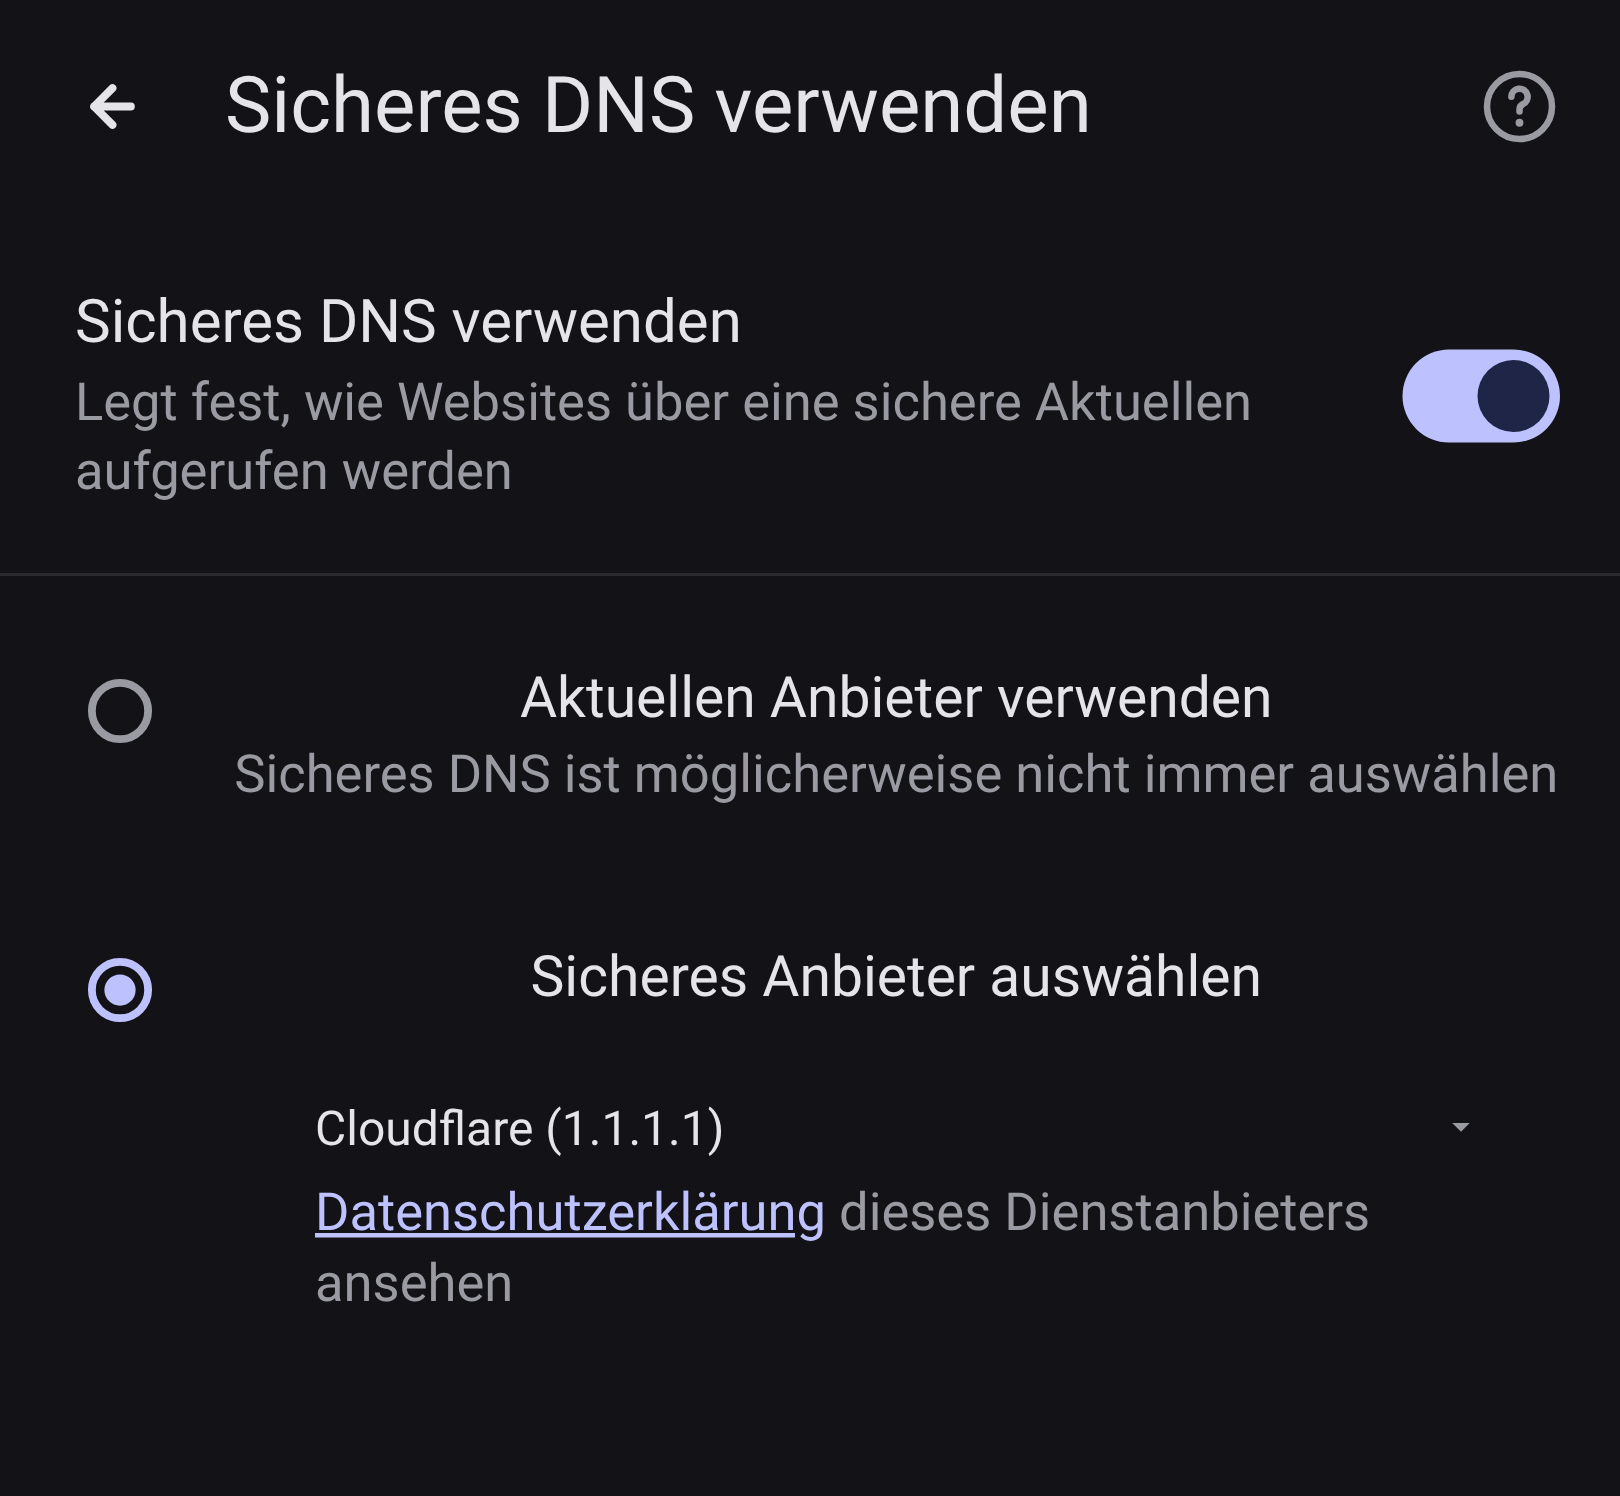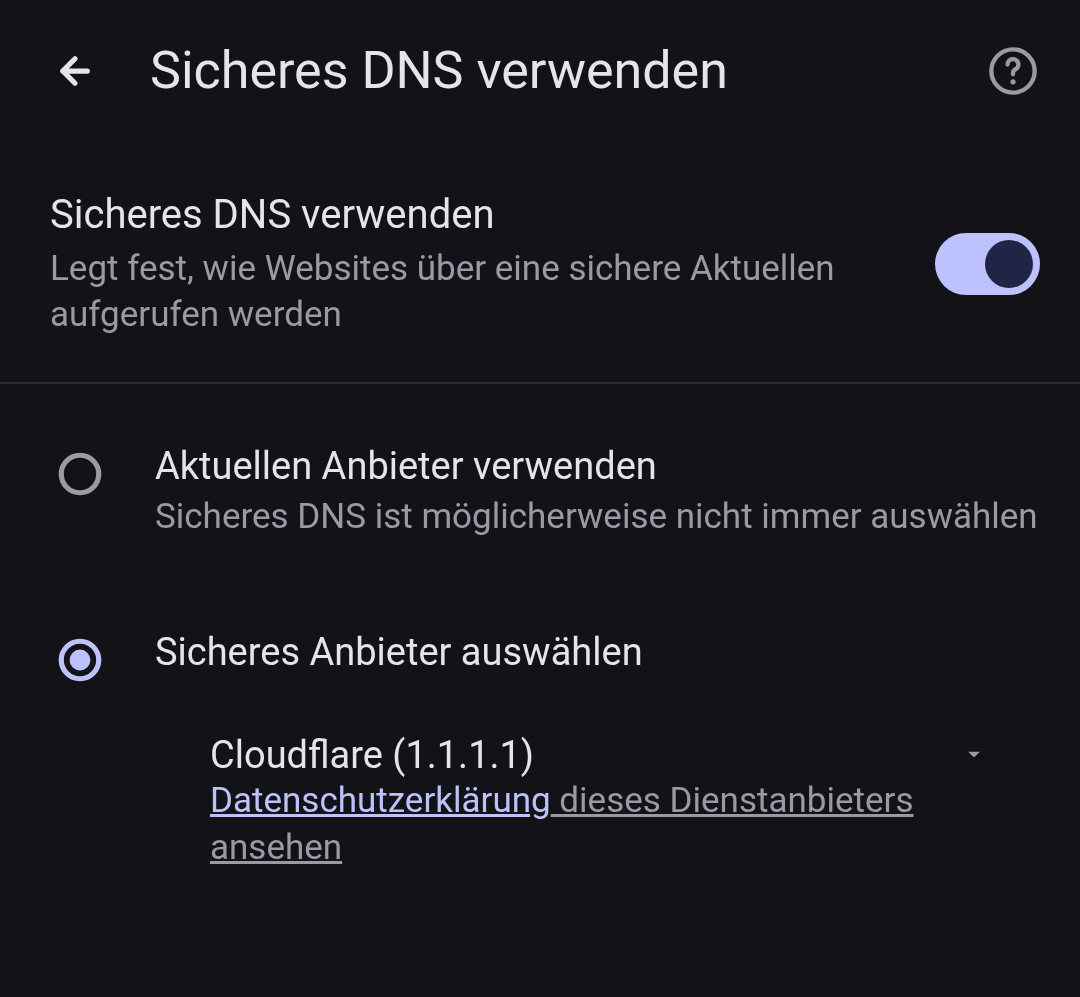--- a/index.html
+++ b/index.html
@@ -100,20 +100,21 @@
     }
     .radio-section {
       padding: 40px 40px 30px 55px;
     }
     .radio-item {
       display: flex;
       align-items: flex-start;
       gap: 50px;
       padding: 20px 0;
       cursor: pointer;
+      text-align: center;
     }
     .radio-btn {
       width: 50px;
       height: 50px;
       flex-shrink: 0;
       margin-top: 5px;
     }
     .radio-btn svg {
       width: 50px;
       height: 50px;
@@ -142,38 +143,37 @@
       margin-top: 28px;
       padding-right: 50px;
     }
     .dropdown {
       display: flex;
       align-items: center;
       justify-content: space-between;
       cursor: pointer;
     }
     .dropdown-label {
-      font-size: 38px;
+      font-size: 32px;
       color: #e5e5e9;
     }
     .dropdown-arrow {
       width: 30px;
       height: 30px;
     }
     .dropdown-arrow svg {
       width: 28px;
       height: 28px;
       fill: #9a9aa3;
     }
     .privacy-text {
       font-size: 35px;
       color: #9a9aa3;
-      margin-top: 0;
+      margin-top: 14px;
       line-height: 1.35;
-      text-decoration: underline;
     }
     .privacy-link {
       color: #bdc2ff;
       text-decoration: underline;
       cursor: pointer;
     }
   </style>
 </head>
 <body>
 

